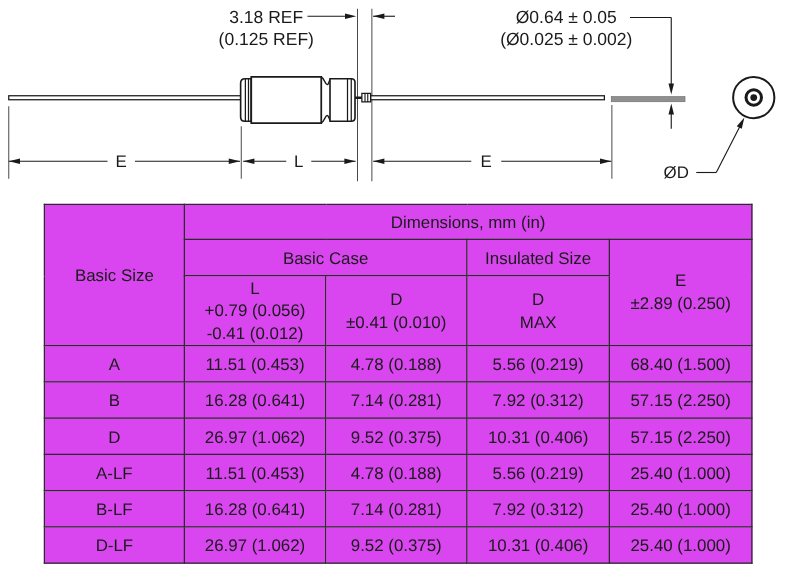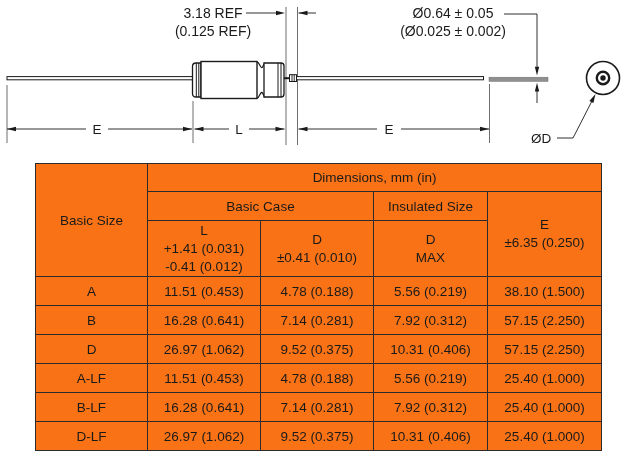--- a/index.html
+++ b/index.html
@@ -11,21 +11,21 @@
   svg text{fill:#1a1a1a;}
   .callout-text{font-size:14px;}
   .dim-label{font-size:13.5px;}
   #dim-table{
     position:absolute;left:35px;top:163px;width:566px;
     border-collapse:collapse;table-layout:fixed;
     font-size:13.5px;color:#1a1a1a;
   }
   #dim-table td,#dim-table th{
     border:1px solid #2b2b2b;text-align:center;vertical-align:middle;
-    padding:0;font-weight:normal;line-height:17px;background:#f97316;
+    padding:0;font-weight:normal;line-height:17px;background:#d946ef;
   }
   #dim-table .hline{display:block;line-height:18px;}
   tr.hdr1{height:28px;} tr.hdr2{height:29px;} tr.hdr3{height:56px;}
   tr.data-row{height:29px;}
 </style>
 </head>
 <body>
 
 <div id="screen">
 
@@ -135,45 +135,45 @@
     <tbody>
       <tr class="hdr1">
         <td rowspan="3">Basic Size</td>
         <td colspan="4">Dimensions, mm (in)</td>
       </tr>
       <tr class="hdr2">
         <td colspan="2">Basic Case</td>
         <td>Insulated Size</td>
         <td rowspan="2">
           <span class="hline">E</span>
-          <span class="hline">±6.35 (0.250)</span>
+          <span class="hline">±2.89 (0.250)</span>
         </td>
       </tr>
       <tr class="hdr3">
         <td>
           <span class="hline">L</span>
-          <span class="hline">+1.41 (0.031)</span>
+          <span class="hline">+0.79 (0.056)</span>
           <span class="hline">-0.41 (0.012)</span>
         </td>
         <td>
           <span class="hline">D</span>
           <span class="hline">±0.41 (0.010)</span>
         </td>
         <td>
           <span class="hline">D</span>
           <span class="hline">MAX</span>
         </td>
       </tr>
 
       <tr class="data-row">
         <td>A</td>
         <td>11.51 (0.453)</td>
         <td>4.78 (0.188)</td>
         <td>5.56 (0.219)</td>
-        <td>38.10 (1.500)</td>
+        <td>68.40 (1.500)</td>
       </tr>
       <tr class="data-row">
         <td>B</td>
         <td>16.28 (0.641)</td>
         <td>7.14 (0.281)</td>
         <td>7.92 (0.312)</td>
         <td>57.15 (2.250)</td>
       </tr>
       <tr class="data-row">
         <td>D</td>

